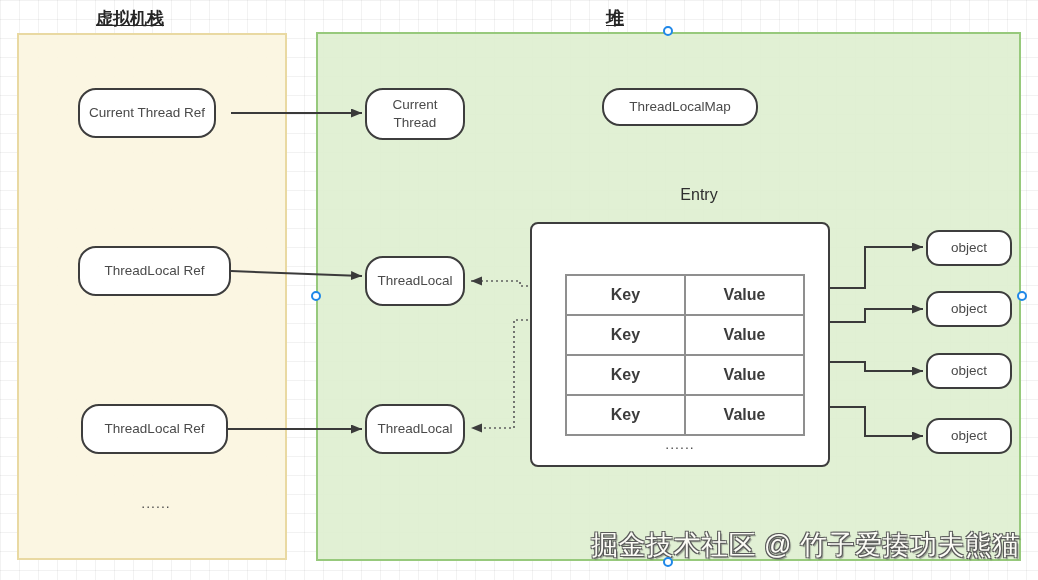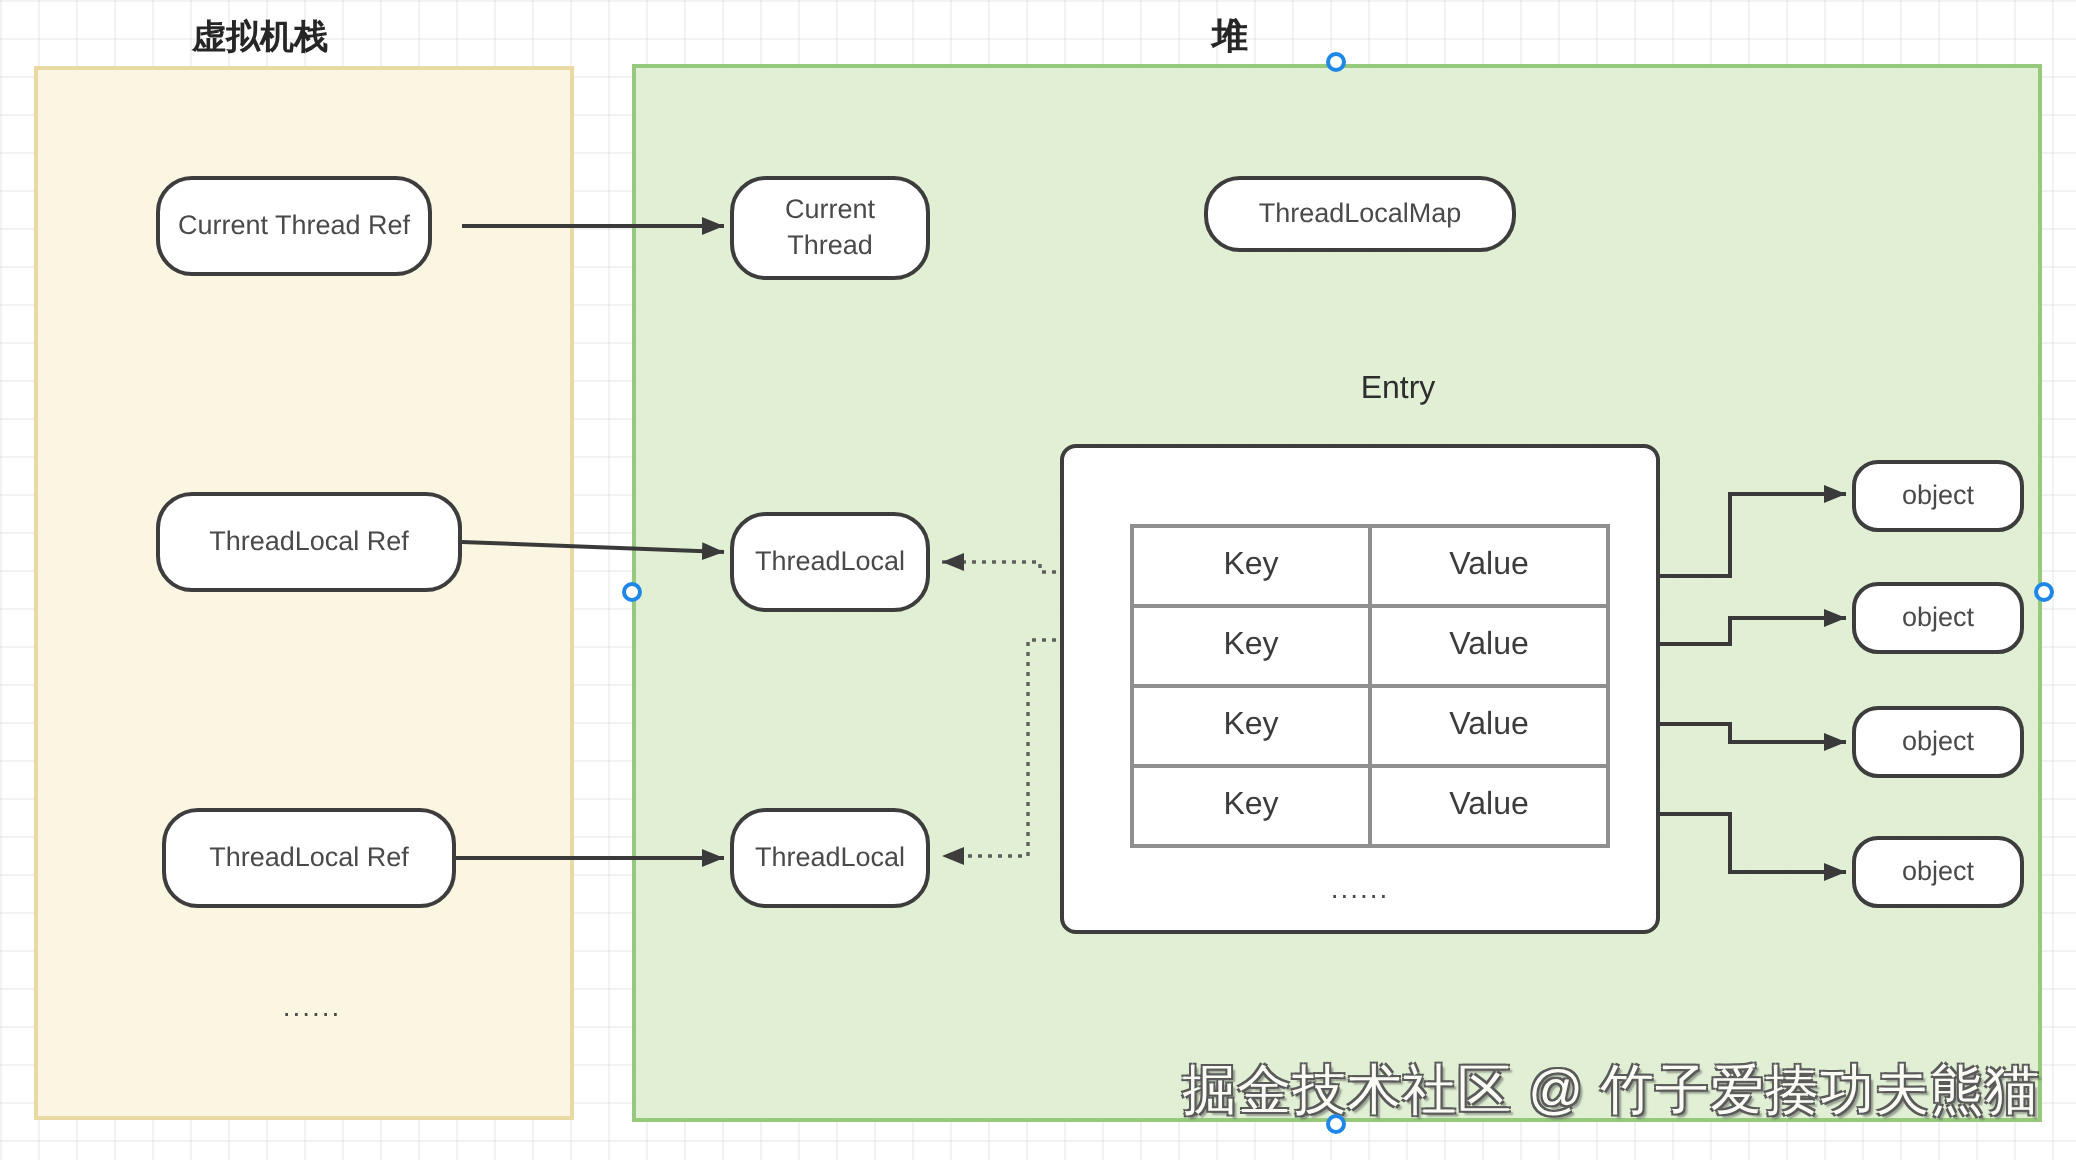--- a/index.html
+++ b/index.html
@@ -10,41 +10,41 @@
     background-image:
       linear-gradient(to right, rgba(0,0,0,0.05) 1px, transparent 1px),
       linear-gradient(to bottom, rgba(0,0,0,0.05) 1px, transparent 1px);
     background-size:19px 19px;
     overflow:hidden;
     font-family:"Liberation Sans","DejaVu Sans",sans-serif;
   }
   .region{position:absolute;box-sizing:border-box;z-index:1;}
   .region-stack{left:17px;top:33px;width:270px;height:527px;background:rgba(251,246,224,0.95);border:2px solid #e9d9a2;}
   .region-heap{left:316px;top:32px;width:705px;height:529px;background:rgba(223,239,209,0.93);border:2px solid #97c97c;}
-  .region-title{position:absolute;z-index:5;font-weight:bold;color:#262626;}
+  .region-title{position:absolute;z-index:5;font-weight:bold;color:#262626;text-decoration:underline;}
   .title-stack{left:96px;top:7px;font-size:17px;}
   .title-heap{left:606px;top:6px;font-size:18px;}
   .connector-layer{position:absolute;left:0;top:0;z-index:2;pointer-events:none;}
   .node{
     position:absolute;z-index:3;box-sizing:border-box;
     background:#fff;border:2px solid #3d3d3d;border-radius:18px;
     display:flex;align-items:center;justify-content:center;
     font-size:13.5px;color:#4a4a4a;text-align:center;line-height:1.3;
   }
   .node .lbl{white-space:pre-line;}
   .obj{border-radius:13px;font-size:13.5px;}
   .entry-box{
     position:absolute;z-index:3;box-sizing:border-box;
     left:530px;top:222px;width:300px;height:245px;
     background:#fff;border:2px solid #3d3d3d;border-radius:8px;
   }
   .entry-title{position:absolute;z-index:4;left:599px;top:186px;width:200px;text-align:center;font-weight:normal;font-size:16px;color:#2e2e2e;}
   .entry-table{
-    position:absolute;z-index:4;left:565px;top:262px;
-    border-collapse:collapse;table-layout:fixed;
+    position:absolute;z-index:4;left:565px;top:274px;
+    border-collapse:collapse;table-layout:fixed;font-weight:bold;
   }
   .entry-table td{
     width:117px;height:38px;border:2px solid #8f8f8f;
     text-align:center;vertical-align:middle;
     font-size:16px;color:#3c3c3c;background:#fff;padding:0;
   }
   .ellipsis{position:absolute;z-index:4;font-size:14px;color:#4a4a4a;letter-spacing:1px;text-align:center;}
   .ellipsis-stack{left:126px;top:495px;width:60px;}
   .ellipsis-entry{left:650px;top:436px;width:60px;}
   .handle{

